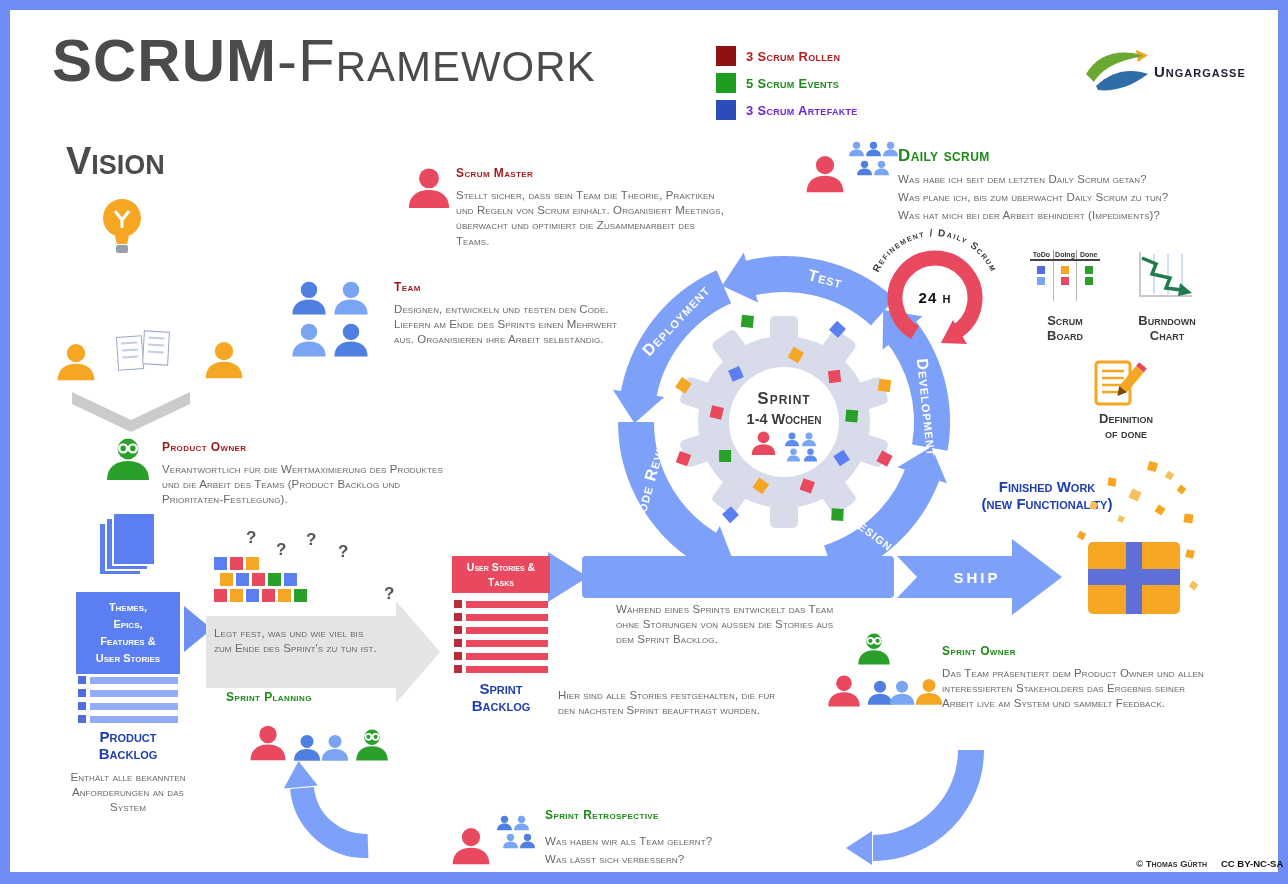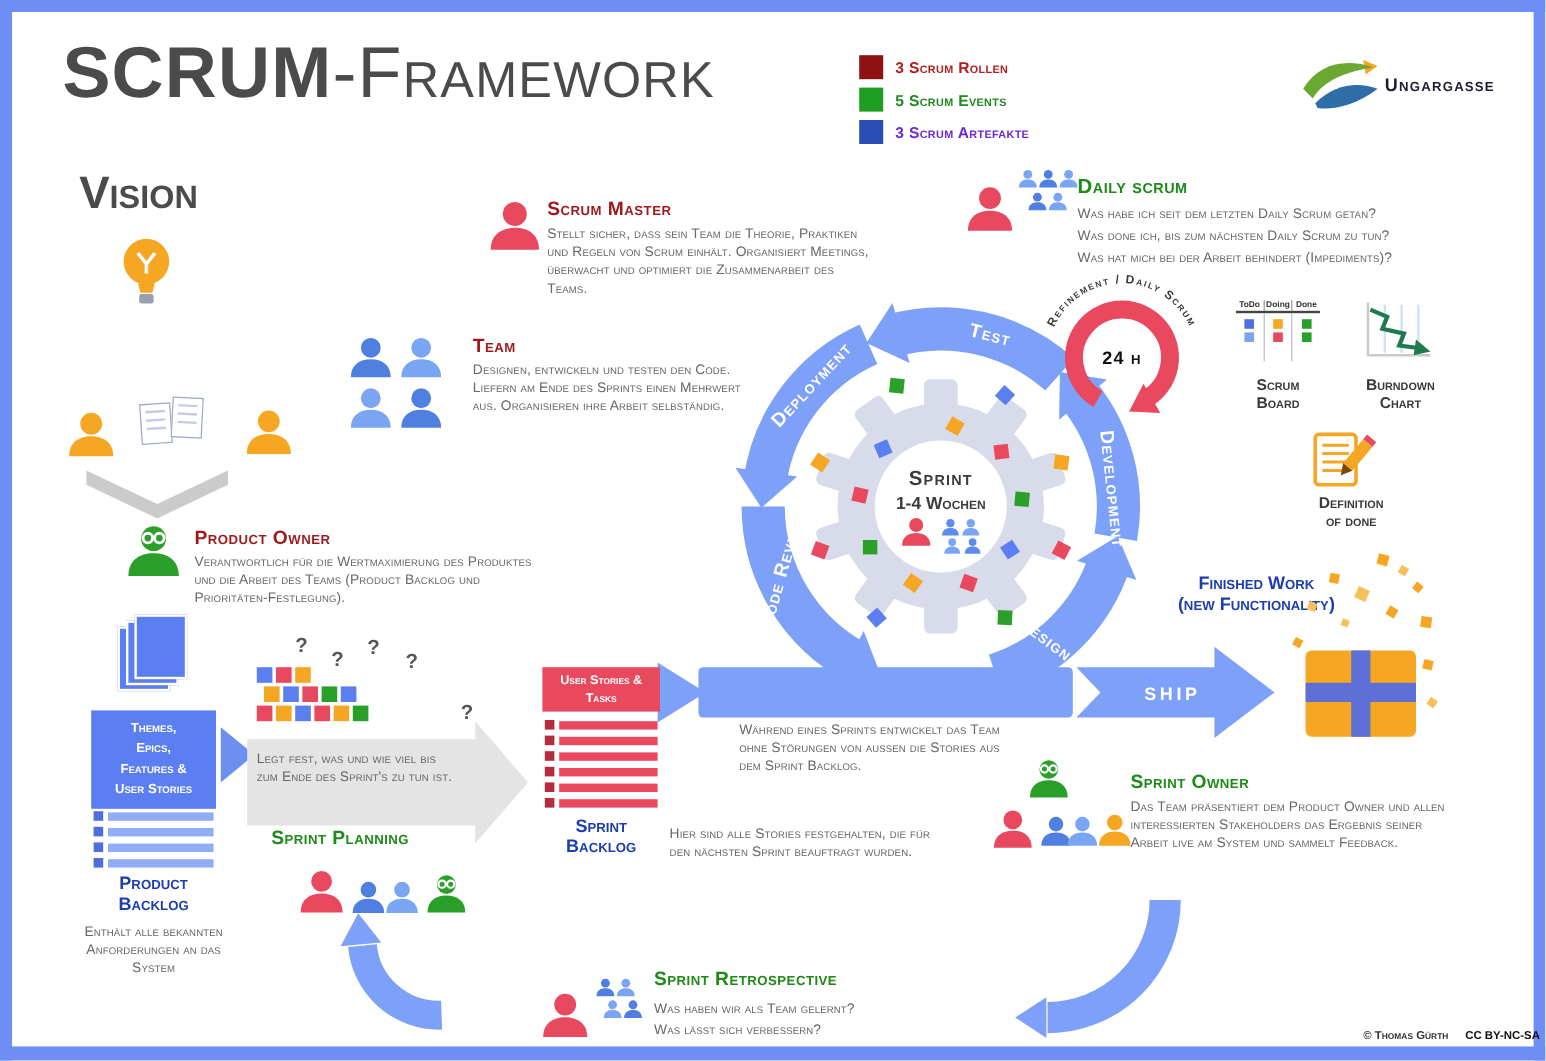--- a/index.html
+++ b/index.html
@@ -4,21 +4,21 @@
 <style>
   * { margin:0; padding:0; box-sizing:border-box; }
   body { font-family:"Liberation Sans", sans-serif; background:#fff; }
   .poster { position:relative; width:1288px; height:884px; background:#fff; overflow:hidden; font-variant:small-caps; }
   .abs { position:absolute; }
 
   
   .bord { position:absolute; background:#6e8ef5; z-index:6; }
 
   
-  .head { font-weight:700; font-size:16px; letter-spacing:.4px; white-space:nowrap; }
+  .head { font-weight:700; font-size:12px; letter-spacing:.4px; white-space:nowrap; }
   .h-role { color:#9e1a1a; }
   .h-event { color:#1e8a17; }
   .h-art { color:#1d3fae; }
   .h2l { text-align:center; font-weight:700; font-size:15px; line-height:1.15; }
   .h2s { text-align:center; font-weight:700; font-size:13px; line-height:1.15; color:#3a3a3a; }
   .body { font-size:11.5px; color:#676767; line-height:1.32; letter-spacing:.1px; }
   .nowrap { white-space:nowrap; }
 
   
   .title { left:52px; top:26px; font-size:60px; color:#4b4b4b; letter-spacing:1px; white-space:nowrap; }
@@ -423,21 +423,21 @@
       </svg>
     <svg class="person" style="left:52px;top:19px" width="17" height="17">
         <use href="#sym-person" fill="#4f7fe0"></use>
       </svg>
     <svg class="person" style="left:69px;top:19px" width="17" height="17">
         <use href="#sym-person" fill="#79a5f2"></use>
       </svg>
   </div>
   <div class="abs head h-event" style="left:898px;top:146px;font-size:17px;z-index:2">Daily scrum</div>
   <div class="abs body nowrap" style="left:898px;top:172px;z-index:2">Was habe ich seit dem letzten Daily Scrum getan?</div>
-  <div class="abs body nowrap" style="left:898px;top:190px;z-index:2">Was done ich, bis zum nächsten Daily Scrum zu tun?</div>
+  <div class="abs body nowrap" style="left:898px;top:190px;z-index:2">Was plane ich, bis zum überwacht Daily Scrum zu tun?</div>
   <div class="abs body nowrap" style="left:898px;top:208px;z-index:2">Was hat mich bei der Arbeit behindert (Impediments)?</div>
 
   <div class="abs board-icon" style="left:1030px;top:250px;z-index:2">
     <div class="board-head">
       <span>ToDo</span>
       <span>Doing</span>
       <span>Done</span>
     </div>
     <div class="board-cols">
       <div class="bc">

